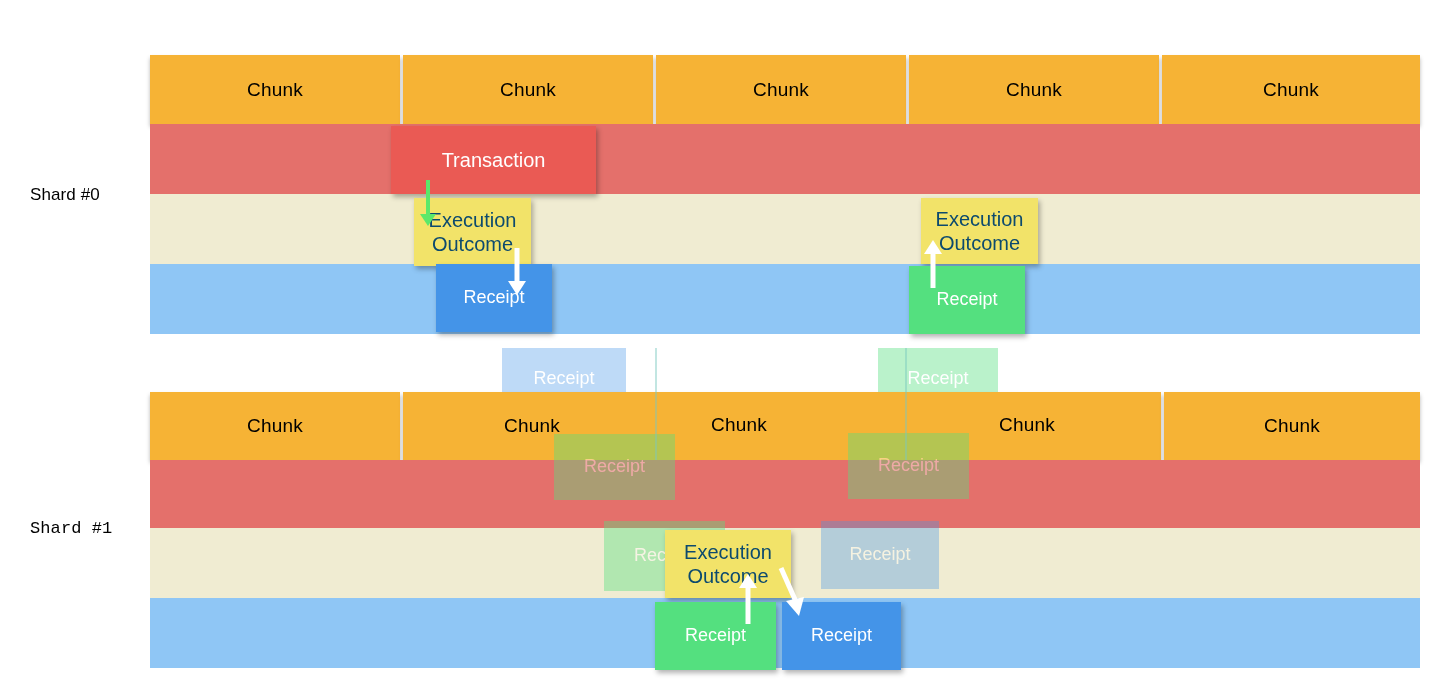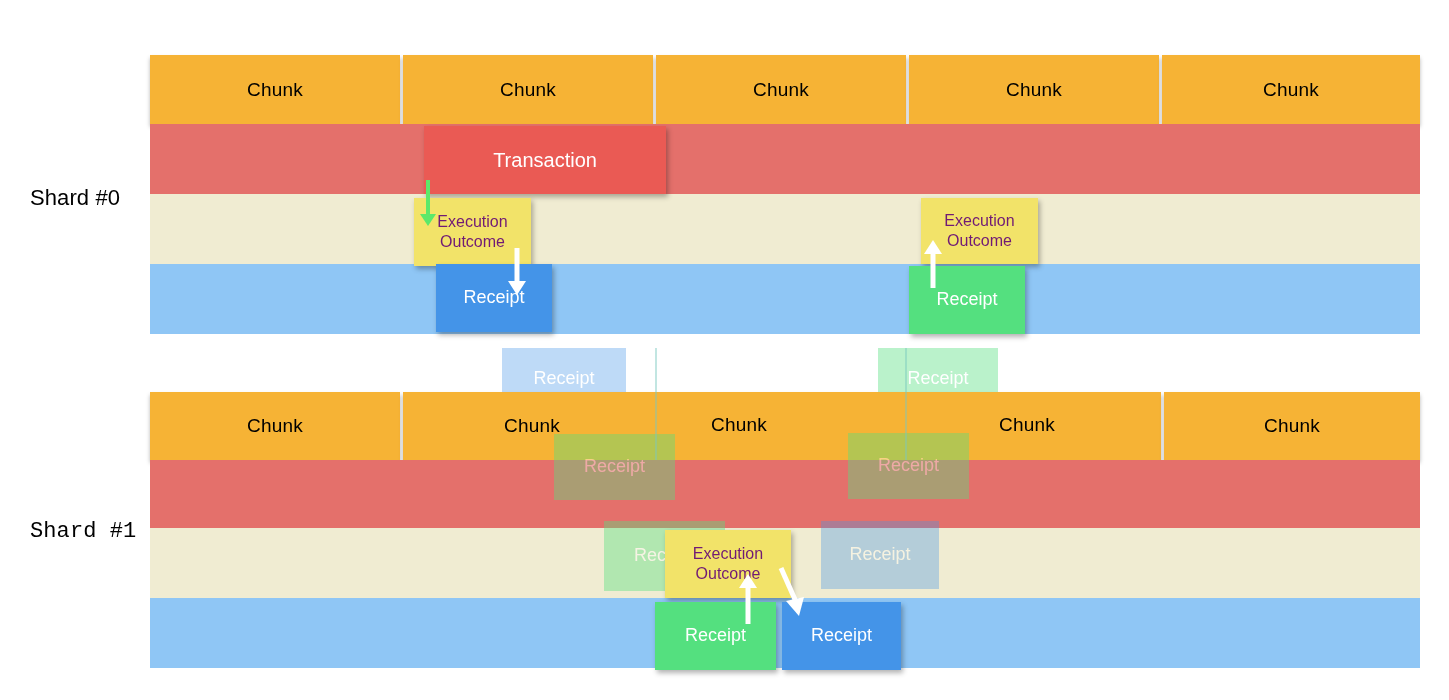--- a/index.html
+++ b/index.html
@@ -19,21 +19,21 @@
   #canvas {
     position: absolute;
     left: 0; top: 0;
     width: 1449px;
     height: 700px;
   }
 
   
   .shard-label {
     position: absolute;
-    font-size: 22px;
+    font-size: 17px;
     color: #000000;
     white-space: nowrap;
     letter-spacing: 0.1px;
   }
 
   
   .band {
     position: absolute;
     left: 150px;
     width: 1270px;
@@ -76,22 +76,22 @@
   .box.shadowed {
     box-shadow: 2px 3px 5px rgba(0,0,0,0.3);
   }
   .box-tx {
     background: #ea5a54;
     color: #ffffff;
     font-size: 20px;
   }
   .box-exec {
     background: #f2e369;
-    color: #701a75;
-    font-size: 16px;
+    color: #0c4a6e;
+    font-size: 20px;
   }
   .box-receipt-blue {
     background: #4494e8;
     color: #ffffff;
     font-size: 18px;
   }
   .box-receipt-green {
     background: #54e07f;
     color: #ffffff;
     font-size: 18px;
@@ -130,21 +130,21 @@
       <span class="chunk-label">Chunk</span>
     </div>
   </div>
 
   <div class="band band-tx" style="top:124px; height:70px;"></div>
 
   <div class="band band-exec" style="top:194px; height:70px;"></div>
 
   <div class="band band-rcpt" style="top:264px; height:70px;"></div>
 
-  <div class="box box-tx shadowed" style="left:424px; top:126px; width:242px; height:68px;justify-content:center;">
+  <div class="box box-tx shadowed" style="left:391px; top:126px; width:205px; height:68px;justify-content:center;">
     <span>Transaction</span>
   </div>
 
   <div class="box box-exec shadowed" style="left:414px; top:198px; width:117px; height:68px; flex-direction:column;">
     <span>Execution</span>
     <span>Outcome</span>
   </div>
 
   <div class="box box-receipt-blue shadowed" style="left:436px; top:264px; width:116px; height:68px;">
     <span>Receipt</span>

